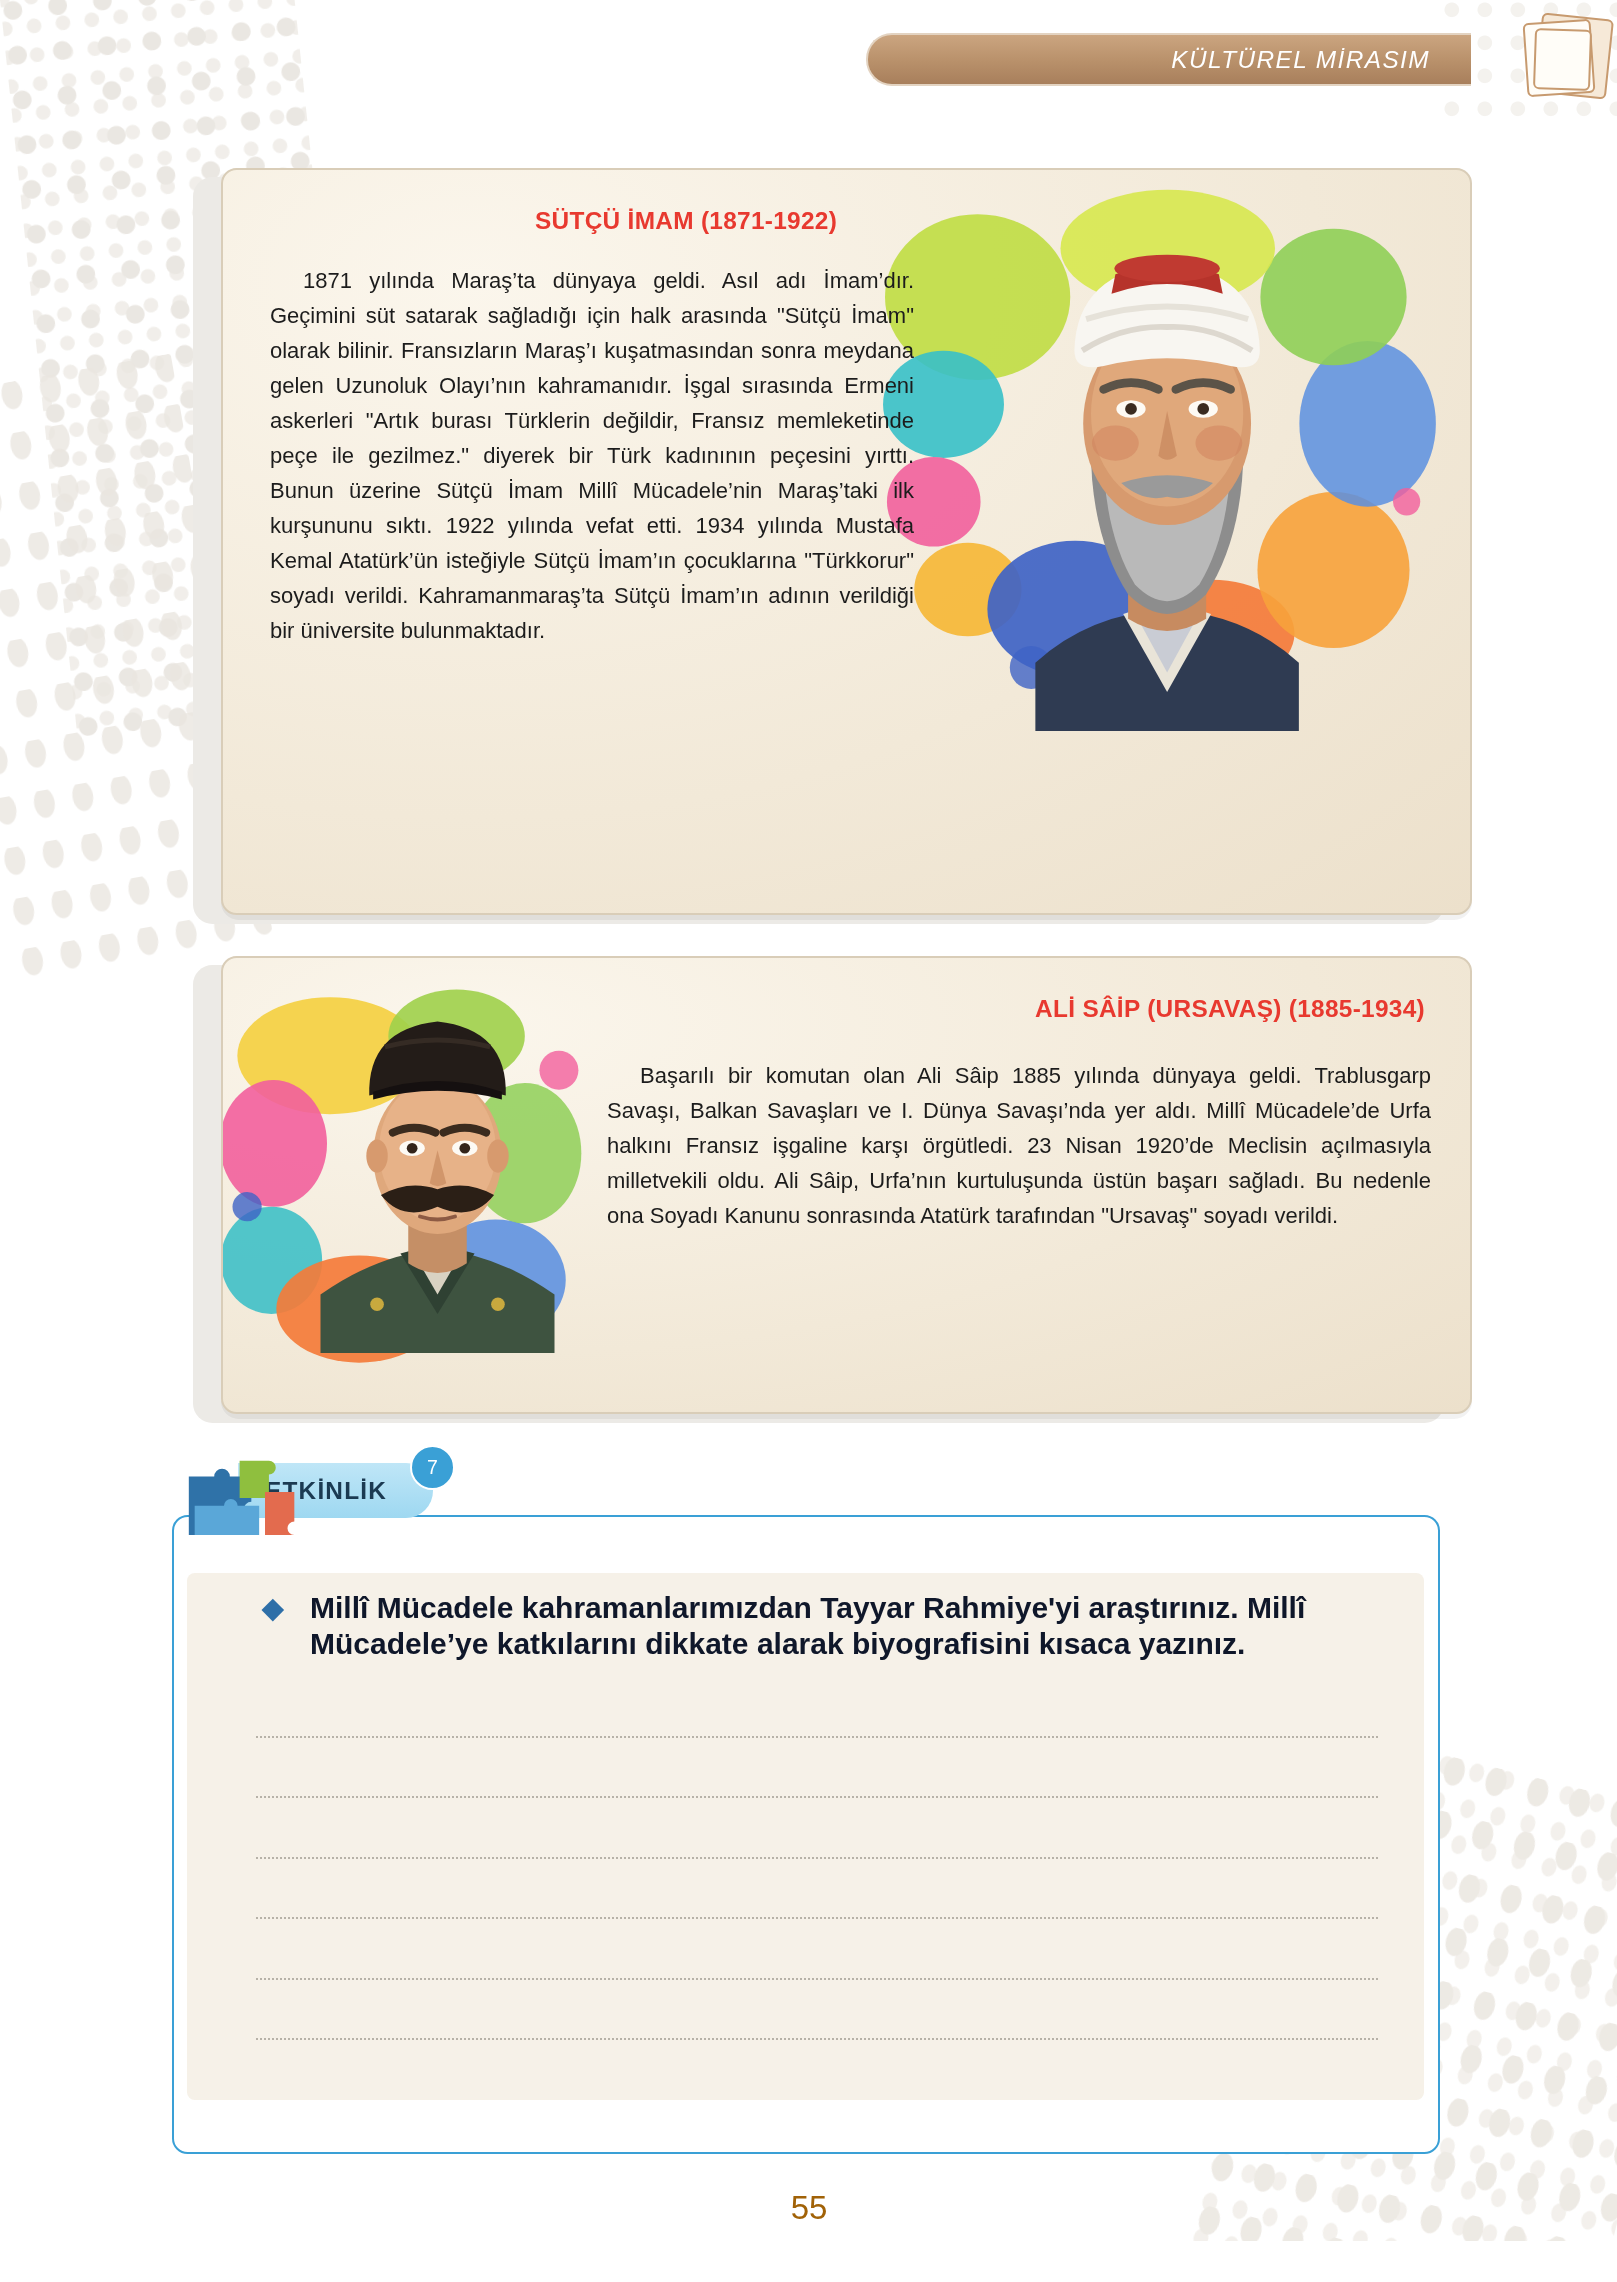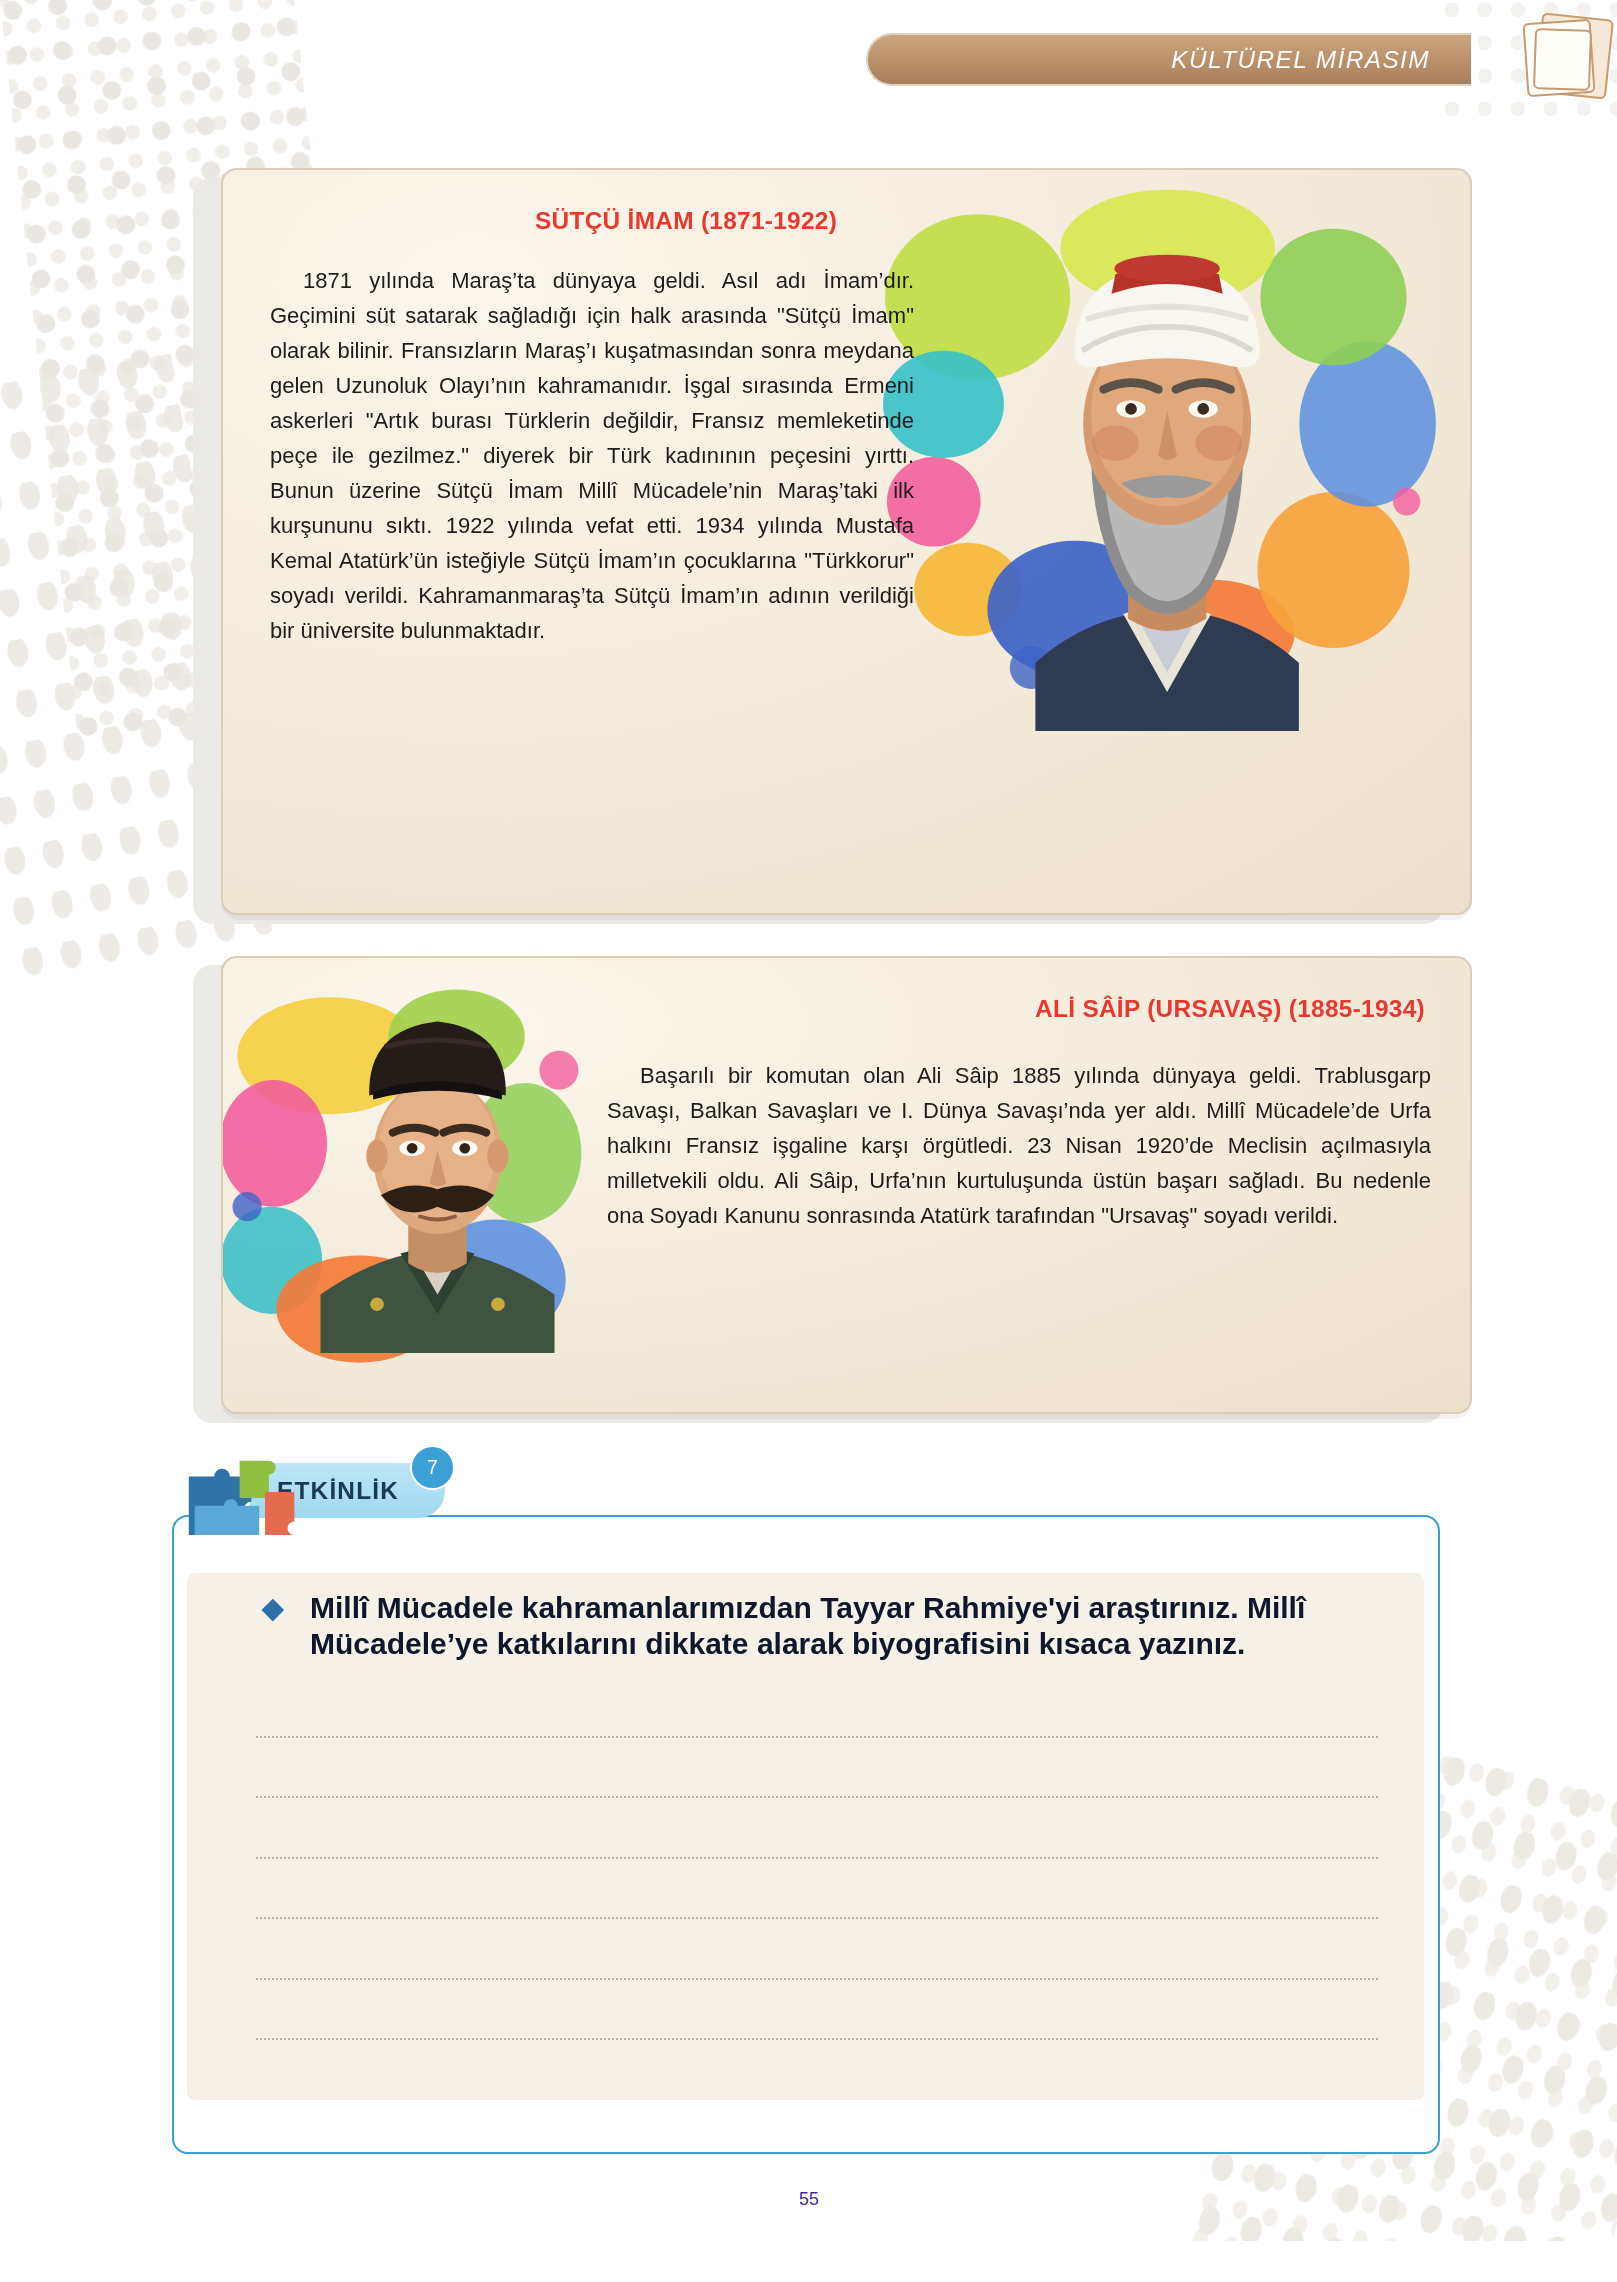--- a/index.html
+++ b/index.html
@@ -164,21 +164,21 @@
     top: 1515px;
     width: 1268px;
     height: 639px;
     border: 2.9px solid #3aa0d6;
     border-radius: 15.6px;
     box-sizing: border-box;
     background: #ffffff;
   }
   .etkinlik-tab {
     position: absolute;
-    left: 250px;
+    left: 238px;
     top: 1463px;
     height: 55px;
     min-width: 195px;
     background: linear-gradient(180deg,#bfe6f7 0%, #9ed8f1 100%);
     border-radius: 0 27px 27px 0;
     display: flex;
     align-items: center;
     padding: 0 33px 0 27px;
     box-sizing: border-box;
   }
@@ -254,22 +254,22 @@
     top: 2183px;
     width: 76px;
     height: 88px;
     background: #ffffff;
     display: flex;
     align-items: flex-start;
     justify-content: center;
     padding-top: 5.9px;
     box-sizing: border-box;
     font-family: "Liberation Sans", sans-serif;
-    font-size: 18px;
-    color: #4c1d95;
+    font-size: 33px;
+    color: #a16207;
   }
   .page-bottom-band {
     position: absolute;
     left: 0; bottom: 0; width: 100%; height: 41px;
     background: #ffffff;
   }
 </style>
 </head>
 <body>
 

